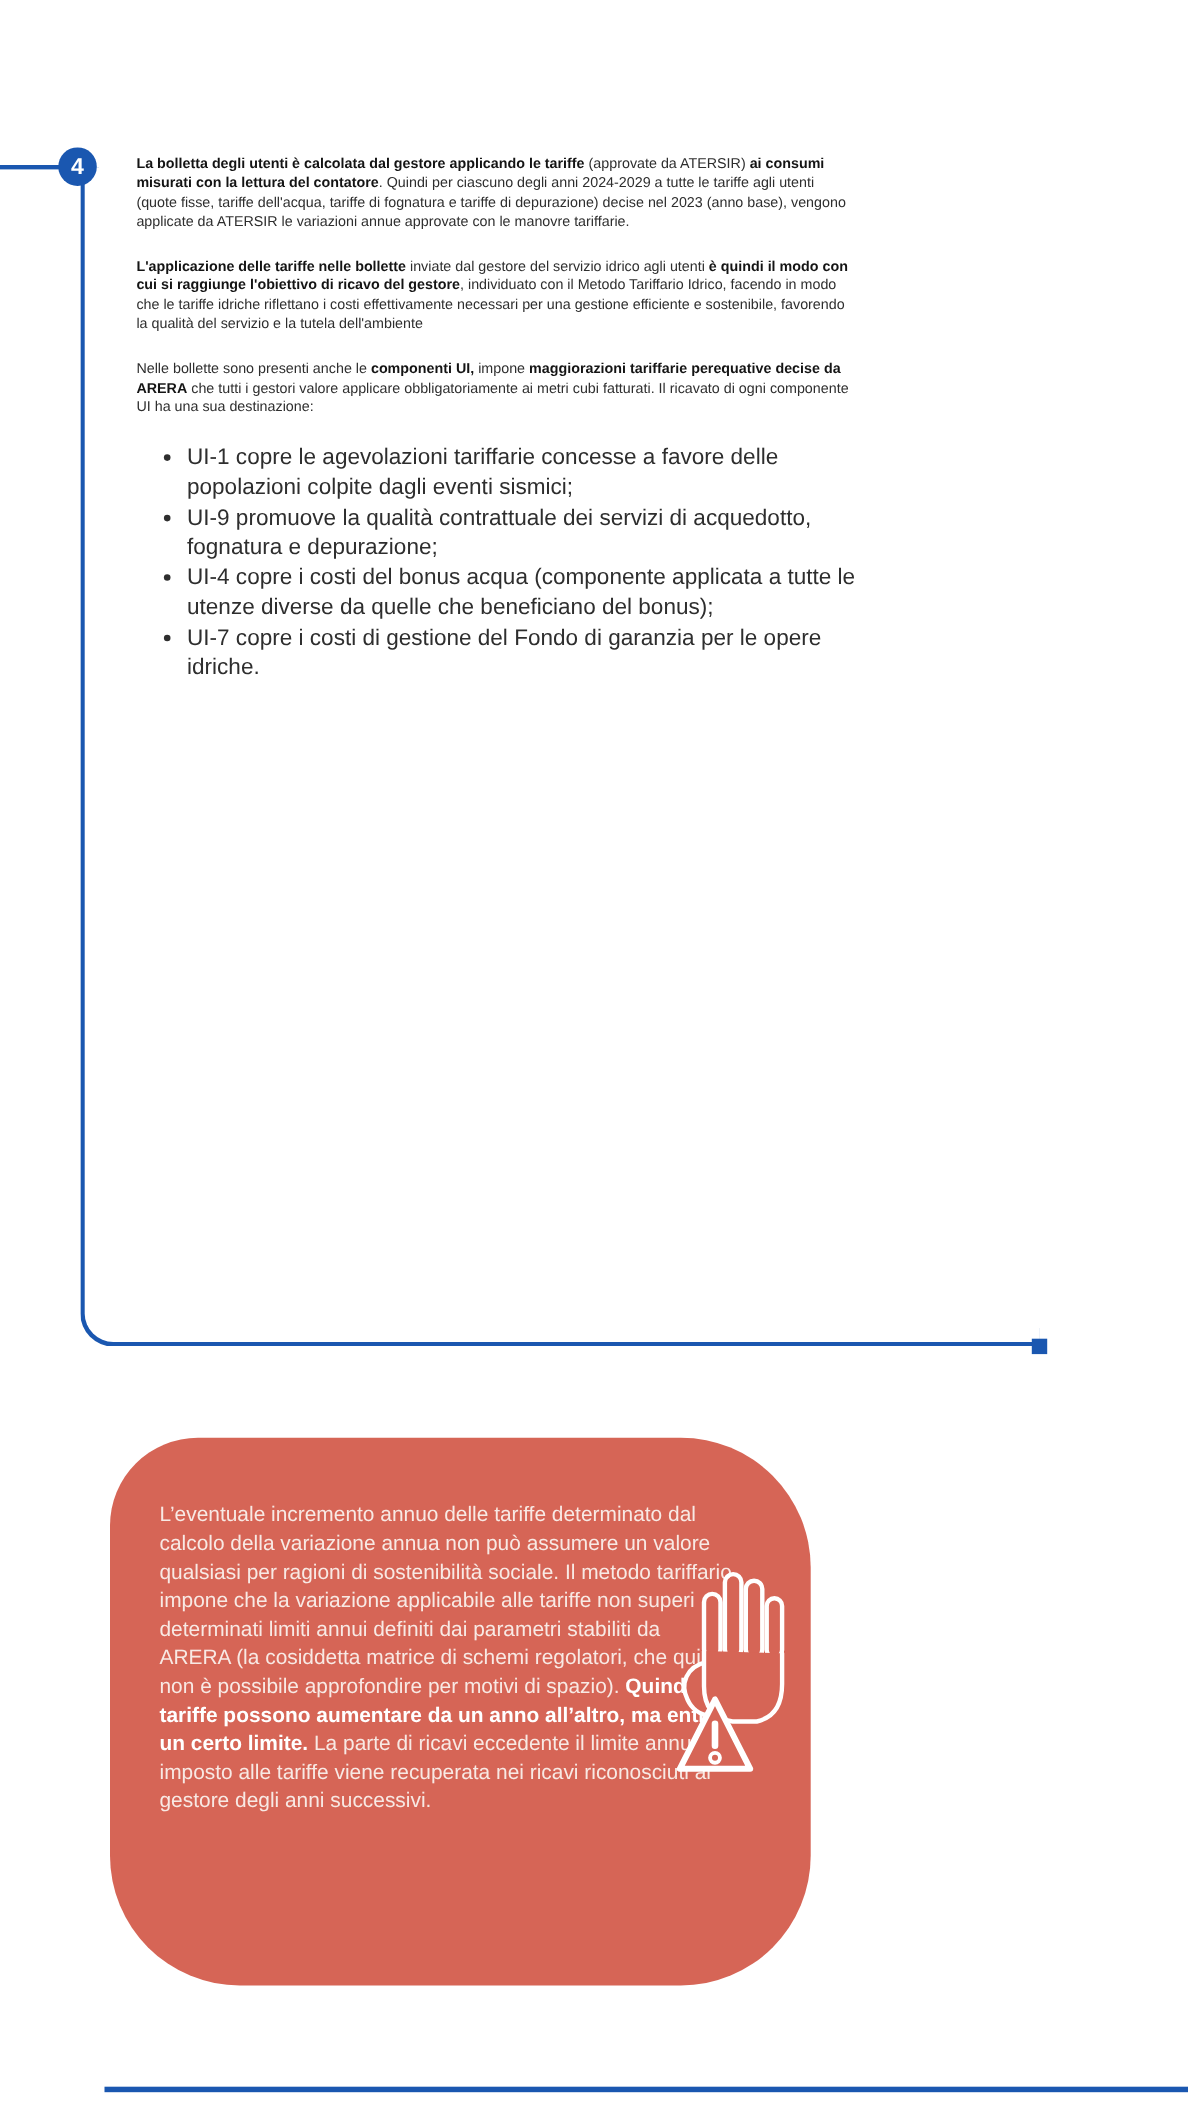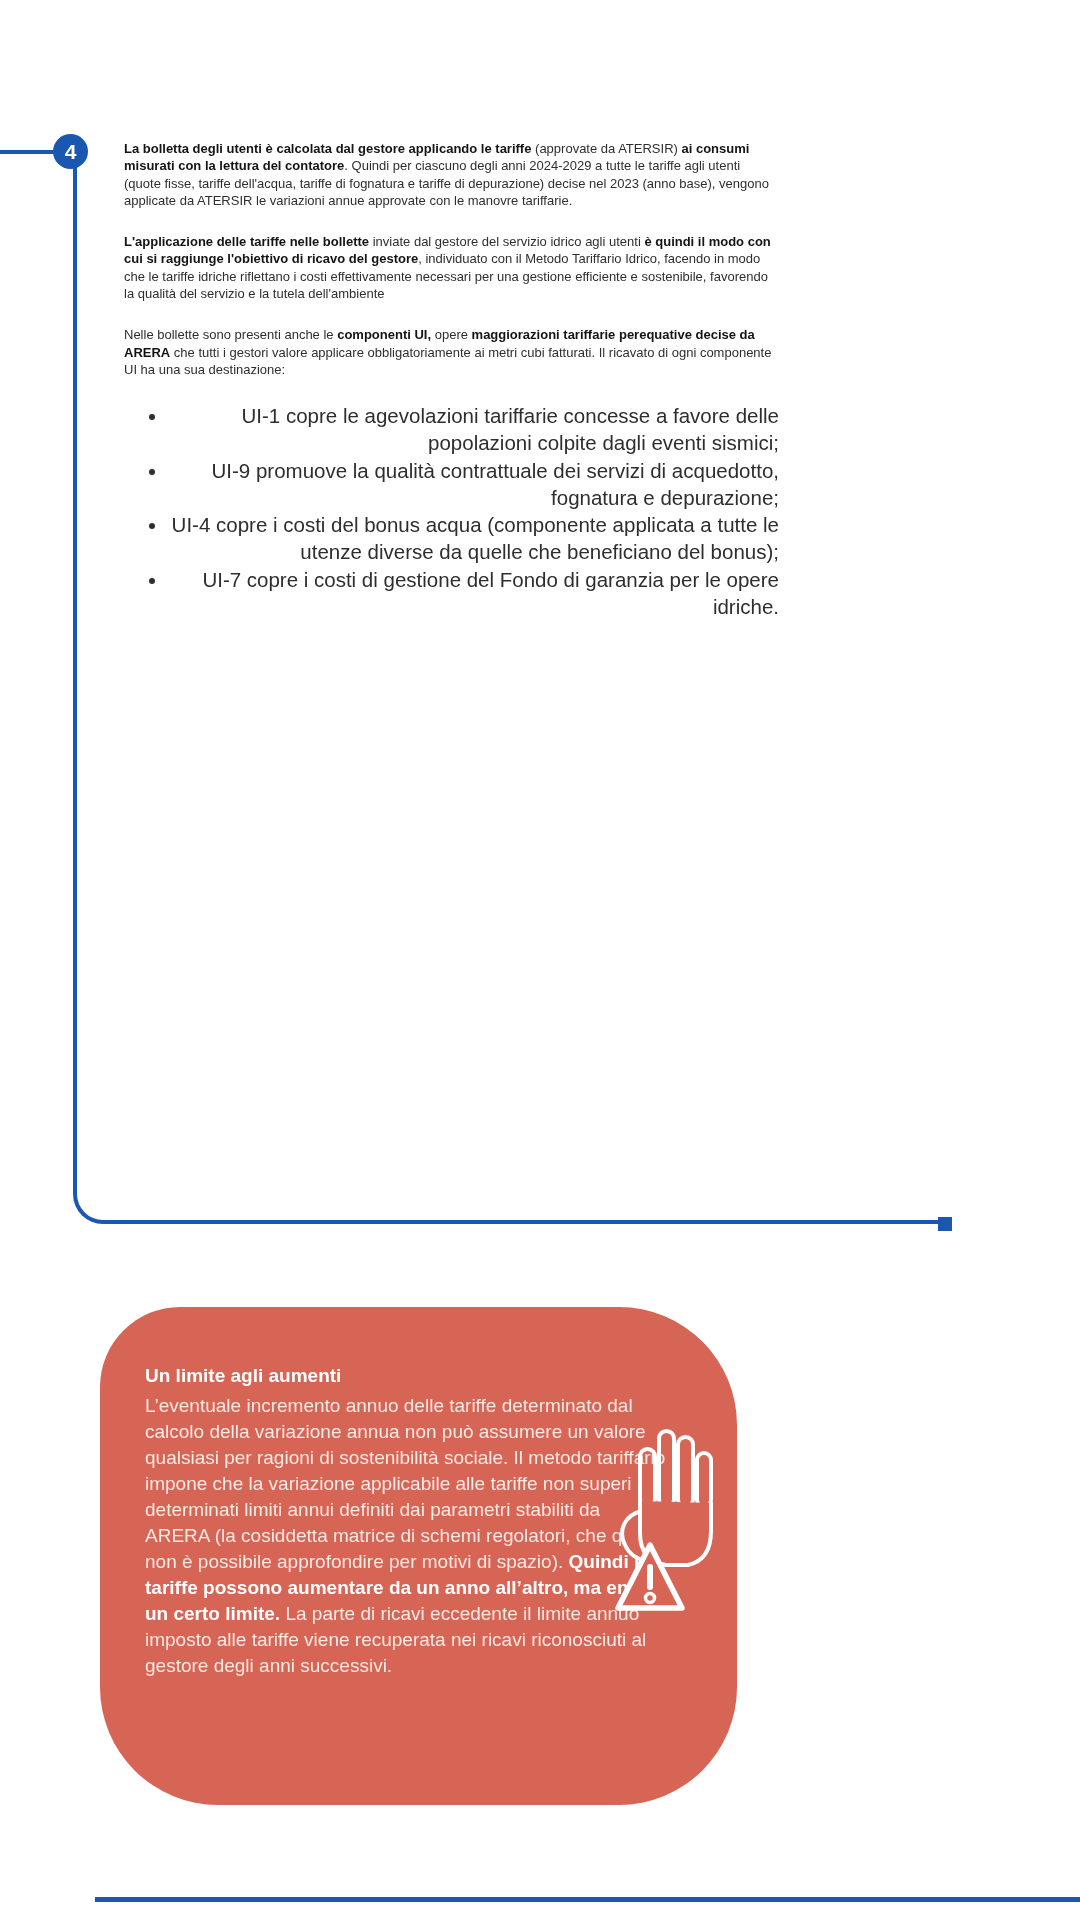--- a/index.html
+++ b/index.html
@@ -20,21 +20,21 @@
   .bracket-end{position:absolute;left:938px;top:1217px;width:14px;height:14px;background:var(--accent);}
   .badge{position:absolute;left:53px;top:134px;width:35px;height:35px;border-radius:50%;
          background:var(--accent);display:flex;align-items:center;justify-content:center;}
   .badge span{color:#fff;font-weight:700;font-size:21px;line-height:1;}
 
   
   .content{position:absolute;left:124px;top:140px;width:655px;color:var(--text);}
   .title{margin:0 0 12px 0;font-size:27px;line-height:1.6;font-weight:700;color:#141414;letter-spacing:.2px;}
   .para{margin:0 0 24px 0;font-size:13px;line-height:1.33;color:var(--text);}
   .para .b{font-weight:700;color:#141414;}
-  .bullets{margin:0;padding:0 0 0 44px;font-size:20.5px;line-height:1.33;color:var(--text);text-align:right;}
+  .bullets{margin:0;padding:0 0 0 44px;font-size:20.5px;line-height:1.33;color:var(--text);}
   .bullets li{margin:0;padding-left:2px;}
 
   
   .callout{position:absolute;left:100px;top:1307px;width:637px;height:498px;
            background:var(--coral);border-radius:80px 118px 118px 118px;
            padding:58px 40px 40px 45px;color:#fff;}
   .callout-title{font-size:19px;font-weight:700;color:#ffffff;margin-bottom:6px;width:520px;}
   .callout-body{font-size:19px;line-height:1.37;color:#f8e9e4;width:522px;}
   .callout-body .b{font-weight:700;color:#ffffff;}
   .callout-icon{position:absolute;right:13px;top:112px;width:112px;height:200px;}
@@ -52,32 +52,31 @@
   <div class="bracket-end"></div>
 
   <div class="badge">
     <span>4</span>
   </div>
 
   <div class="content">
     <div class="paras">
         <p class="para"><span class="b">La bolletta degli utenti è calcolata dal gestore applicando le tariffe</span><span> (approvate da ATERSIR) </span><span class="b">ai consumi misurati con la lettura del contatore</span><span>. Quindi per ciascuno degli anni 2024-2029 a tutte le tariffe agli utenti (quote fisse, tariffe dell'acqua, tariffe di fognatura e tariffe di depurazione) decise nel 2023 (anno base), vengono applicate da ATERSIR le variazioni annue approvate con le manovre tariffarie.</span></p>
         <p class="para"><span class="b">L'applicazione delle tariffe nelle bollette</span><span> inviate dal gestore del servizio idrico agli utenti </span><span class="b">è quindi il modo con cui si raggiunge l'obiettivo di ricavo del gestore</span><span>, individuato con il Metodo Tariffario Idrico, facendo in modo che le tariffe idriche riflettano i costi effettivamente necessari per una gestione efficiente e sostenibile, favorendo la qualità del servizio e la tutela dell'ambiente</span></p>
-        <p class="para"><span>Nelle bollette sono presenti anche le </span><span class="b">componenti UI,</span><span> opere </span><span class="b">maggiorazioni tariffarie perequative decise da ARERA</span><span> che tutti i gestori valore applicare obbligatoriamente ai metri cubi fatturati. Il ricavato di ogni componente UI ha una sua destinazione:</span></p>
+        <p class="para"><span>Nelle bollette sono presenti anche le </span><span class="b">componenti UI,</span><span> impone </span><span class="b">maggiorazioni tariffarie perequative decise da ARERA</span><span> che tutti i gestori valore applicare obbligatoriamente ai metri cubi fatturati. Il ricavato di ogni componente UI ha una sua destinazione:</span></p>
       </div>
     <ul class="bullets">
         <li>UI-1 copre le agevolazioni tariffarie concesse a favore delle popolazioni colpite dagli eventi sismici;</li>
         <li>UI-9 promuove la qualità contrattuale dei servizi di acquedotto, fognatura e depurazione;</li>
         <li>UI-4 copre i costi del bonus acqua (componente applicata a tutte le utenze diverse da quelle che beneficiano del bonus);</li>
         <li>UI-7 copre i costi di gestione del Fondo di garanzia per le opere idriche.</li>
       </ul>
   </div>
 
   <div class="callout">
-    <div class="callout-title">Un limite agli aumenti</div>
     <div class="callout-body"><span>L’eventuale incremento annuo delle tariffe determinato dal calcolo della variazione annua non può assumere un valore qualsiasi per ragioni di sostenibilità sociale. Il metodo tariffario impone che la variazione applicabile alle tariffe non superi determinati limiti annui definiti dai parametri stabiliti da ARERA (la cosiddetta matrice di schemi regolatori, che qui non è possibile approfondire per motivi di spazio). </span><span class="b">Quindi le tariffe possono aumentare da un anno all’altro, ma entro un certo limite.</span><span> La parte di ricavi eccedente il limite annuo imposto alle tariffe viene recuperata nei ricavi riconosciuti al gestore degli anni successivi.</span></div>
 
     <svg class="callout-icon" viewBox="0 0 112 200" xmlns="http://www.w3.org/2000/svg" aria-hidden="true">
       <g fill="none" stroke="#ffffff" stroke-width="4" stroke-linejoin="round" stroke-linecap="round">
         <rect x="28" y="30" width="15" height="58" rx="7.5"></rect>
         <rect x="47" y="12" width="15" height="76" rx="7.5"></rect>
         <rect x="66" y="18" width="15" height="70" rx="7.5"></rect>
         <rect x="85" y="34" width="14" height="54" rx="7"></rect>
         <path class="fillc" d="M30 92 C12 96 6 112 13 126 C17 135 25 140 33 141"></path>
         <path class="fillc" d="M28 82 V114 Q28 142 54 146 L76 146 Q99 141 99 112 V84"></path>

